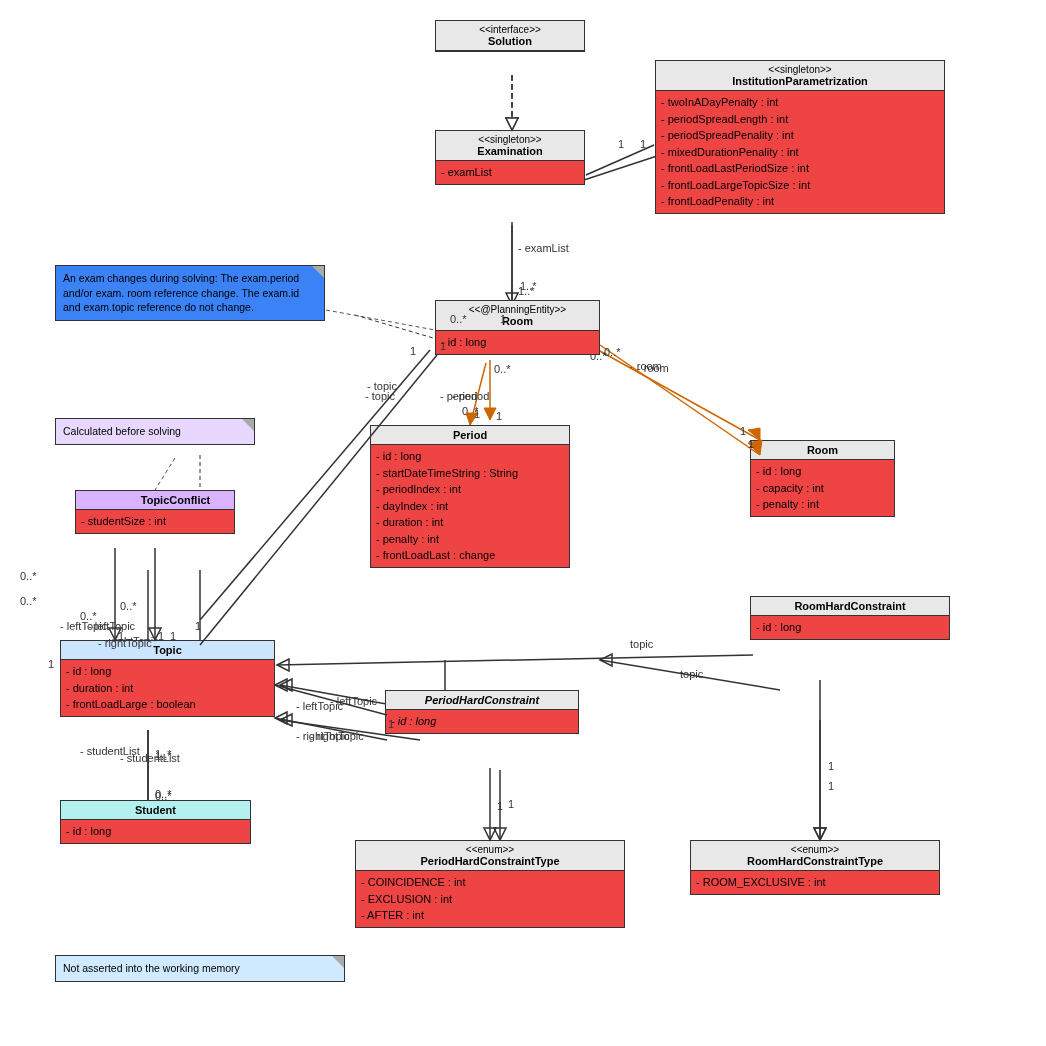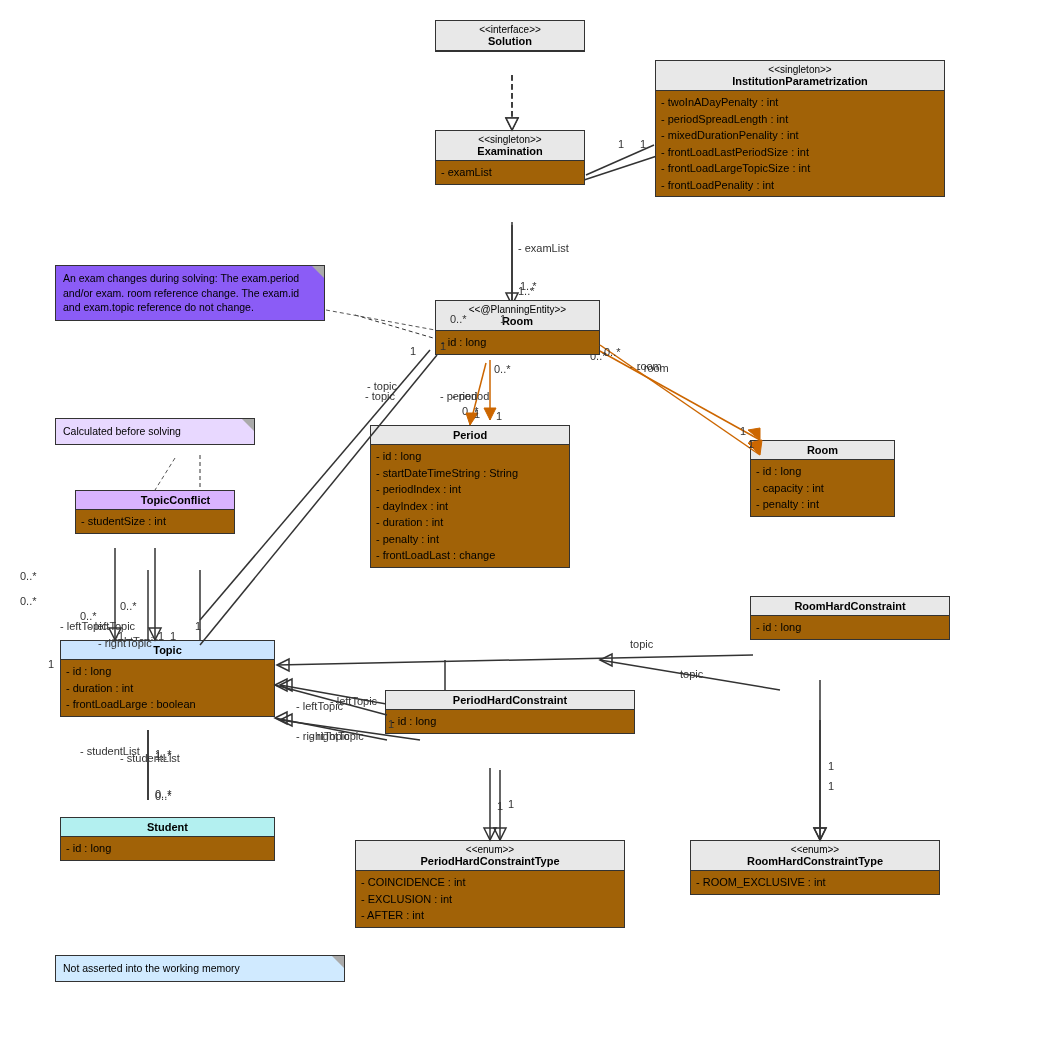--- a/index.html
+++ b/index.html
@@ -13,21 +13,21 @@
       overflow: hidden;
     }
     .diagram {
       position: relative;
       width: 1046px;
       height: 1046px;
     }
     .uml-box {
       position: absolute;
       border: 1.5px solid #333;
-      background: #a16207;
+      background: #ef4444;
     }
     .uml-box.blue-header .box-header {
       background: #cce5ff;
     }
     .uml-box.purple-header .box-header {
       background: #d9b3ff;
       padding-left: 46px;
     }
     .uml-box.cyan-header .box-header {
       background: #b3f0f0;
@@ -43,21 +43,21 @@
       font-weight: normal;
       font-size: 10px;
     }
     .box-body {
       padding: 3px 5px;
       line-height: 1.5;
     }
     .note-box {
       position: absolute;
       border: 1.5px solid #333;
-      background: #8b5cf6;
+      background: #3b82f6;
       padding: 5px 7px;
       font-size: 10.5px;
       line-height: 1.4;
     }
     .note-box.blue-note {
       background: #d0eaff;
     }
     .note-box.purple-note {
       background: #e8d8ff;
     }
@@ -187,20 +187,21 @@
   </div>
 
   <div class="uml-box" style="left:655px; top:60px; width:290px;">
     <div class="box-header">
       <div class="stereotype">&lt;&lt;singleton&gt;&gt;</div>
       <div>InstitutionParametrization</div>
     </div>
     <div class="box-body">
       <div>- twoInADayPenalty : int</div>
       <div>- periodSpreadLength : int</div>
+      <div>- periodSpreadPenality : int</div>
       <div>- mixedDurationPenality : int</div>
       <div>- frontLoadLastPeriodSize : int</div>
       <div>- frontLoadLargeTopicSize : int</div>
       <div>- frontLoadPenality : int</div>
     </div>
   </div>
 
   <div class="uml-box" style="left:435px; top:300px; width:165px;">
     <div class="box-header">
       <div class="stereotype">&lt;&lt;@PlanningEntity&gt;&gt;</div>
@@ -250,30 +251,30 @@
     <div class="box-header">
       <div>Topic</div>
     </div>
     <div class="box-body">
       <div>- id : long</div>
       <div>- duration : int</div>
       <div>- frontLoadLarge : boolean</div>
     </div>
   </div>
 
-  <div class="uml-box cyan-header" style="left:60px; top:800px; width:215px;margin-top:17px;">
+  <div class="uml-box cyan-header" style="left:60px; top:800px; width:191px;">
     <div class="box-header">
       <div>Student</div>
     </div>
     <div class="box-body">
       <div>- id : long</div>
     </div>
   </div>
 
-  <div class="uml-box" style="left:385px; top:690px; width:250px;">
+  <div class="uml-box" style="left:385px; top:690px; width:194px;font-style:italic;">
     <div class="box-header">
       <div>PeriodHardConstraint</div>
     </div>
     <div class="box-body">
       <div>- id : long</div>
     </div>
   </div>
 
   <div class="uml-box" style="left:355px; top:840px; width:270px;">
     <div class="box-header">

